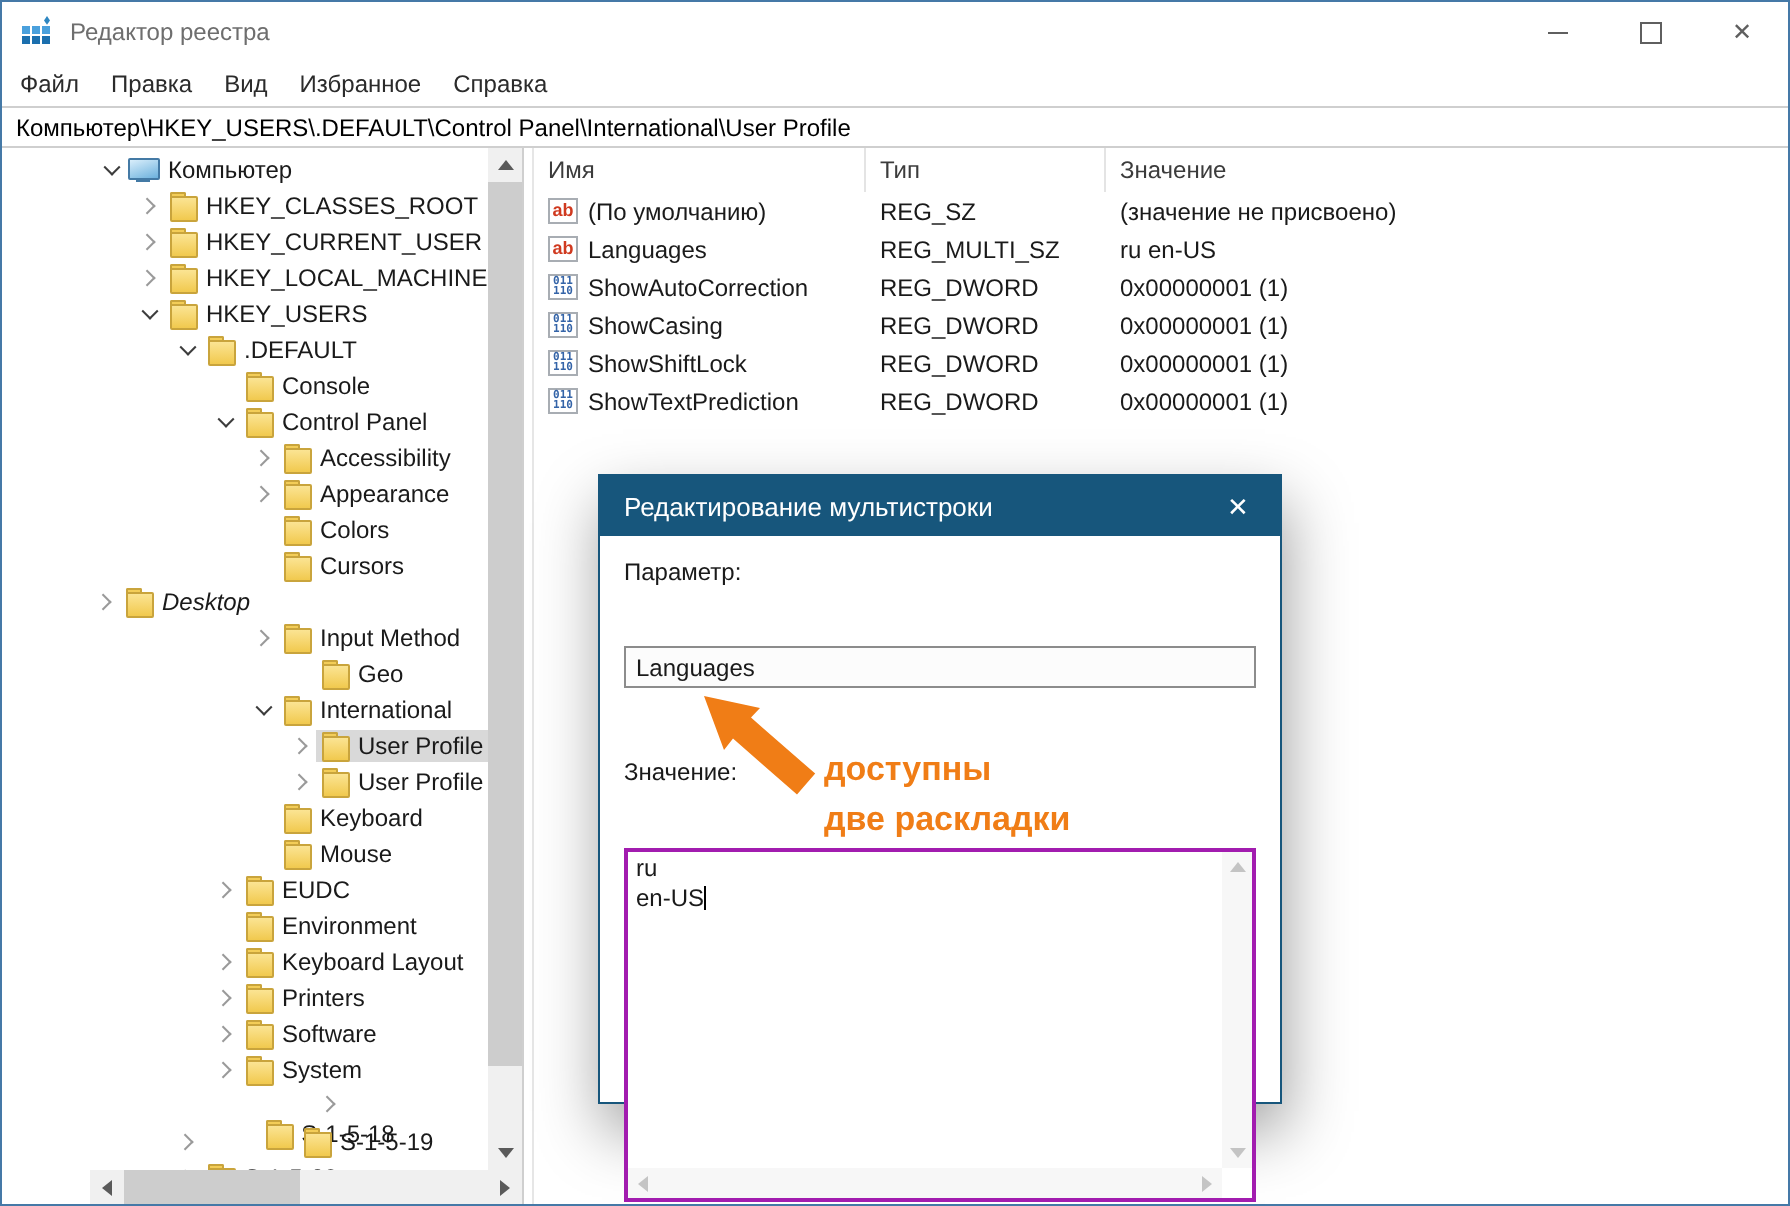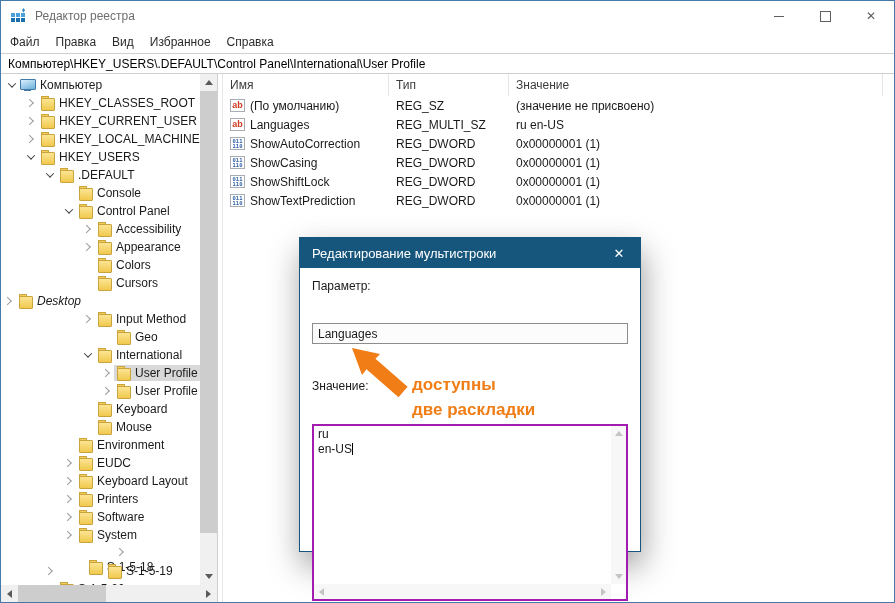--- a/index.html
+++ b/index.html
@@ -19,21 +19,21 @@
   .ctl.close::before { content:'✕'; font-size:12px; }
 
   
   .menubar { height:22px; flex:none; display:flex; align-items:center; padding-left:1px; }
   .menu-item { padding:0 8px; height:22px; display:flex; align-items:center; color:#2b2b2b; }
 
   
   .addressbar { height:21px; flex:none; border-top:1px solid #cfcfcf; border-bottom:1px solid #cfcfcf; display:flex; align-items:center; padding-left:7px; color:#000; white-space:nowrap; }
 
   
-  .content { flex:1; display:flex; overflow:hidden; }
+  .content { flex:1; display:flex; overflow:hidden;margin-left:44px; }
 
   .tree-panel { width:217px; flex:none; position:relative; border-right:1px solid #cfcfcf; background:#fff; overflow:hidden; }
   .tree-rows { position:absolute; left:0; top:2px; right:17px; bottom:17px; overflow:hidden; }
   .trow { height:18px; display:flex; align-items:center; white-space:nowrap; }
   .chev { width:15px; height:15px; flex:none; display:inline-flex; align-items:center; justify-content:center; }
   .chev.collapsed::before { content:''; width:5px; height:5px; border-right:1.3px solid #9a9a9a; border-top:1.3px solid #9a9a9a; transform:rotate(45deg) translate(-1px,1px); }
   .chev.expanded::before { content:''; width:5px; height:5px; border-right:1.3px solid #3c3c3c; border-bottom:1.3px solid #3c3c3c; transform:rotate(45deg) translate(-1px,-1px); }
   .tsel { display:inline-flex; align-items:center; padding:1px 3px 1px 1px; }
   .tsel.selected { background:#d9d9d9; }
   .ticon { width:16px; height:14px; margin-right:4px; flex:none; position:relative; }
@@ -265,31 +265,31 @@
             </span>
           </div>
           <div class="trow" style="padding-left: 79px;">
             <span class="chev none"></span>
             <span class="tsel">
               <span class="ticon folder"></span>
               <span>Mouse</span>
             </span>
           </div>
           <div class="trow" style="padding-left: 60px;">
+            <span class="chev collapsed"></span>
+            <span class="tsel">
+              <span class="ticon folder"></span>
+              <span>EUDC</span>
+            </span>
+          </div>
+          <div class="trow" style="padding-left: 60px;">
             <span class="chev none"></span>
             <span class="tsel">
               <span class="ticon folder"></span>
               <span>Environment</span>
-            </span>
-          </div>
-          <div class="trow" style="padding-left: 60px;">
-            <span class="chev collapsed"></span>
-            <span class="tsel">
-              <span class="ticon folder"></span>
-              <span>EUDC</span>
             </span>
           </div>
           <div class="trow" style="padding-left: 60px;">
             <span class="chev collapsed"></span>
             <span class="tsel">
               <span class="ticon folder"></span>
               <span>Keyboard Layout</span>
             </span>
           </div>
           <div class="trow" style="padding-left: 60px;">

